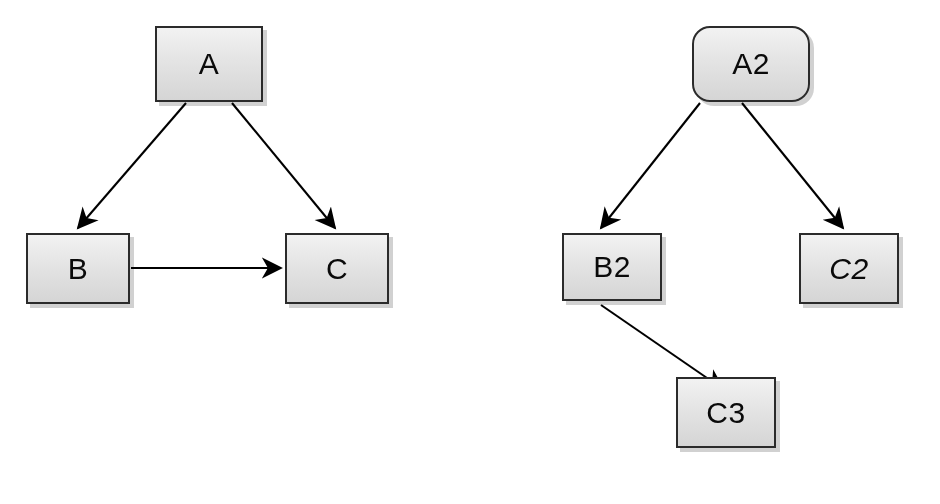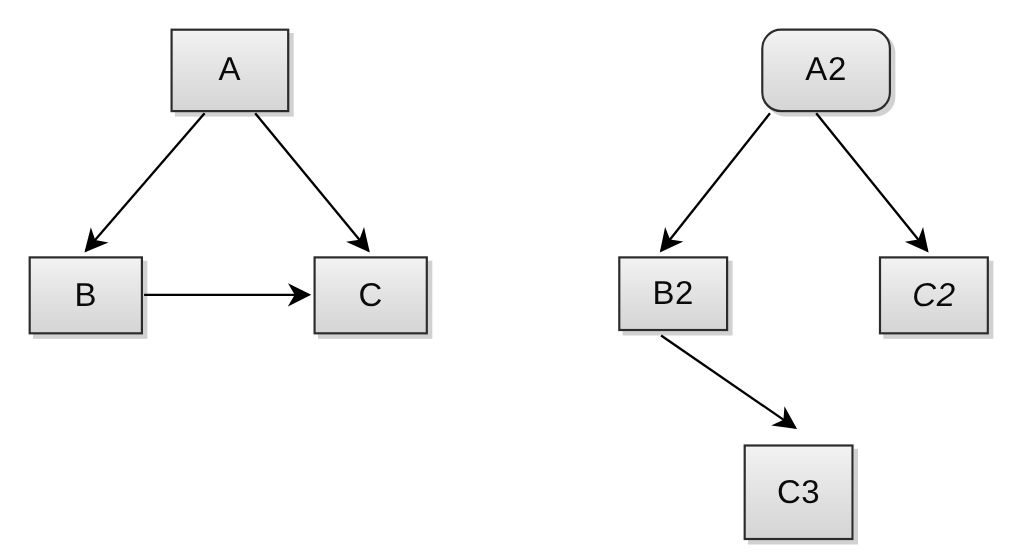--- a/index.html
+++ b/index.html
@@ -82,17 +82,17 @@
   </div>
 
   <div class="node" style="left:541px; top:233px; width:100px; height:68px;margin-left:21px;">
     <span class="node-label">B2</span>
   </div>
 
   <div class="node" style="left:799px; top:233px; width:100px; height:71px;font-style:italic;">
     <span class="node-label">C2</span>
   </div>
 
-  <div class="node" style="left:676px; top:404px; width:100px; height:87px;">
+  <div class="node" style="left:676px; top:377px; width:100px; height:71px;">
     <span class="node-label">C3</span>
   </div>
 
 </div>
 
 </body></html>

